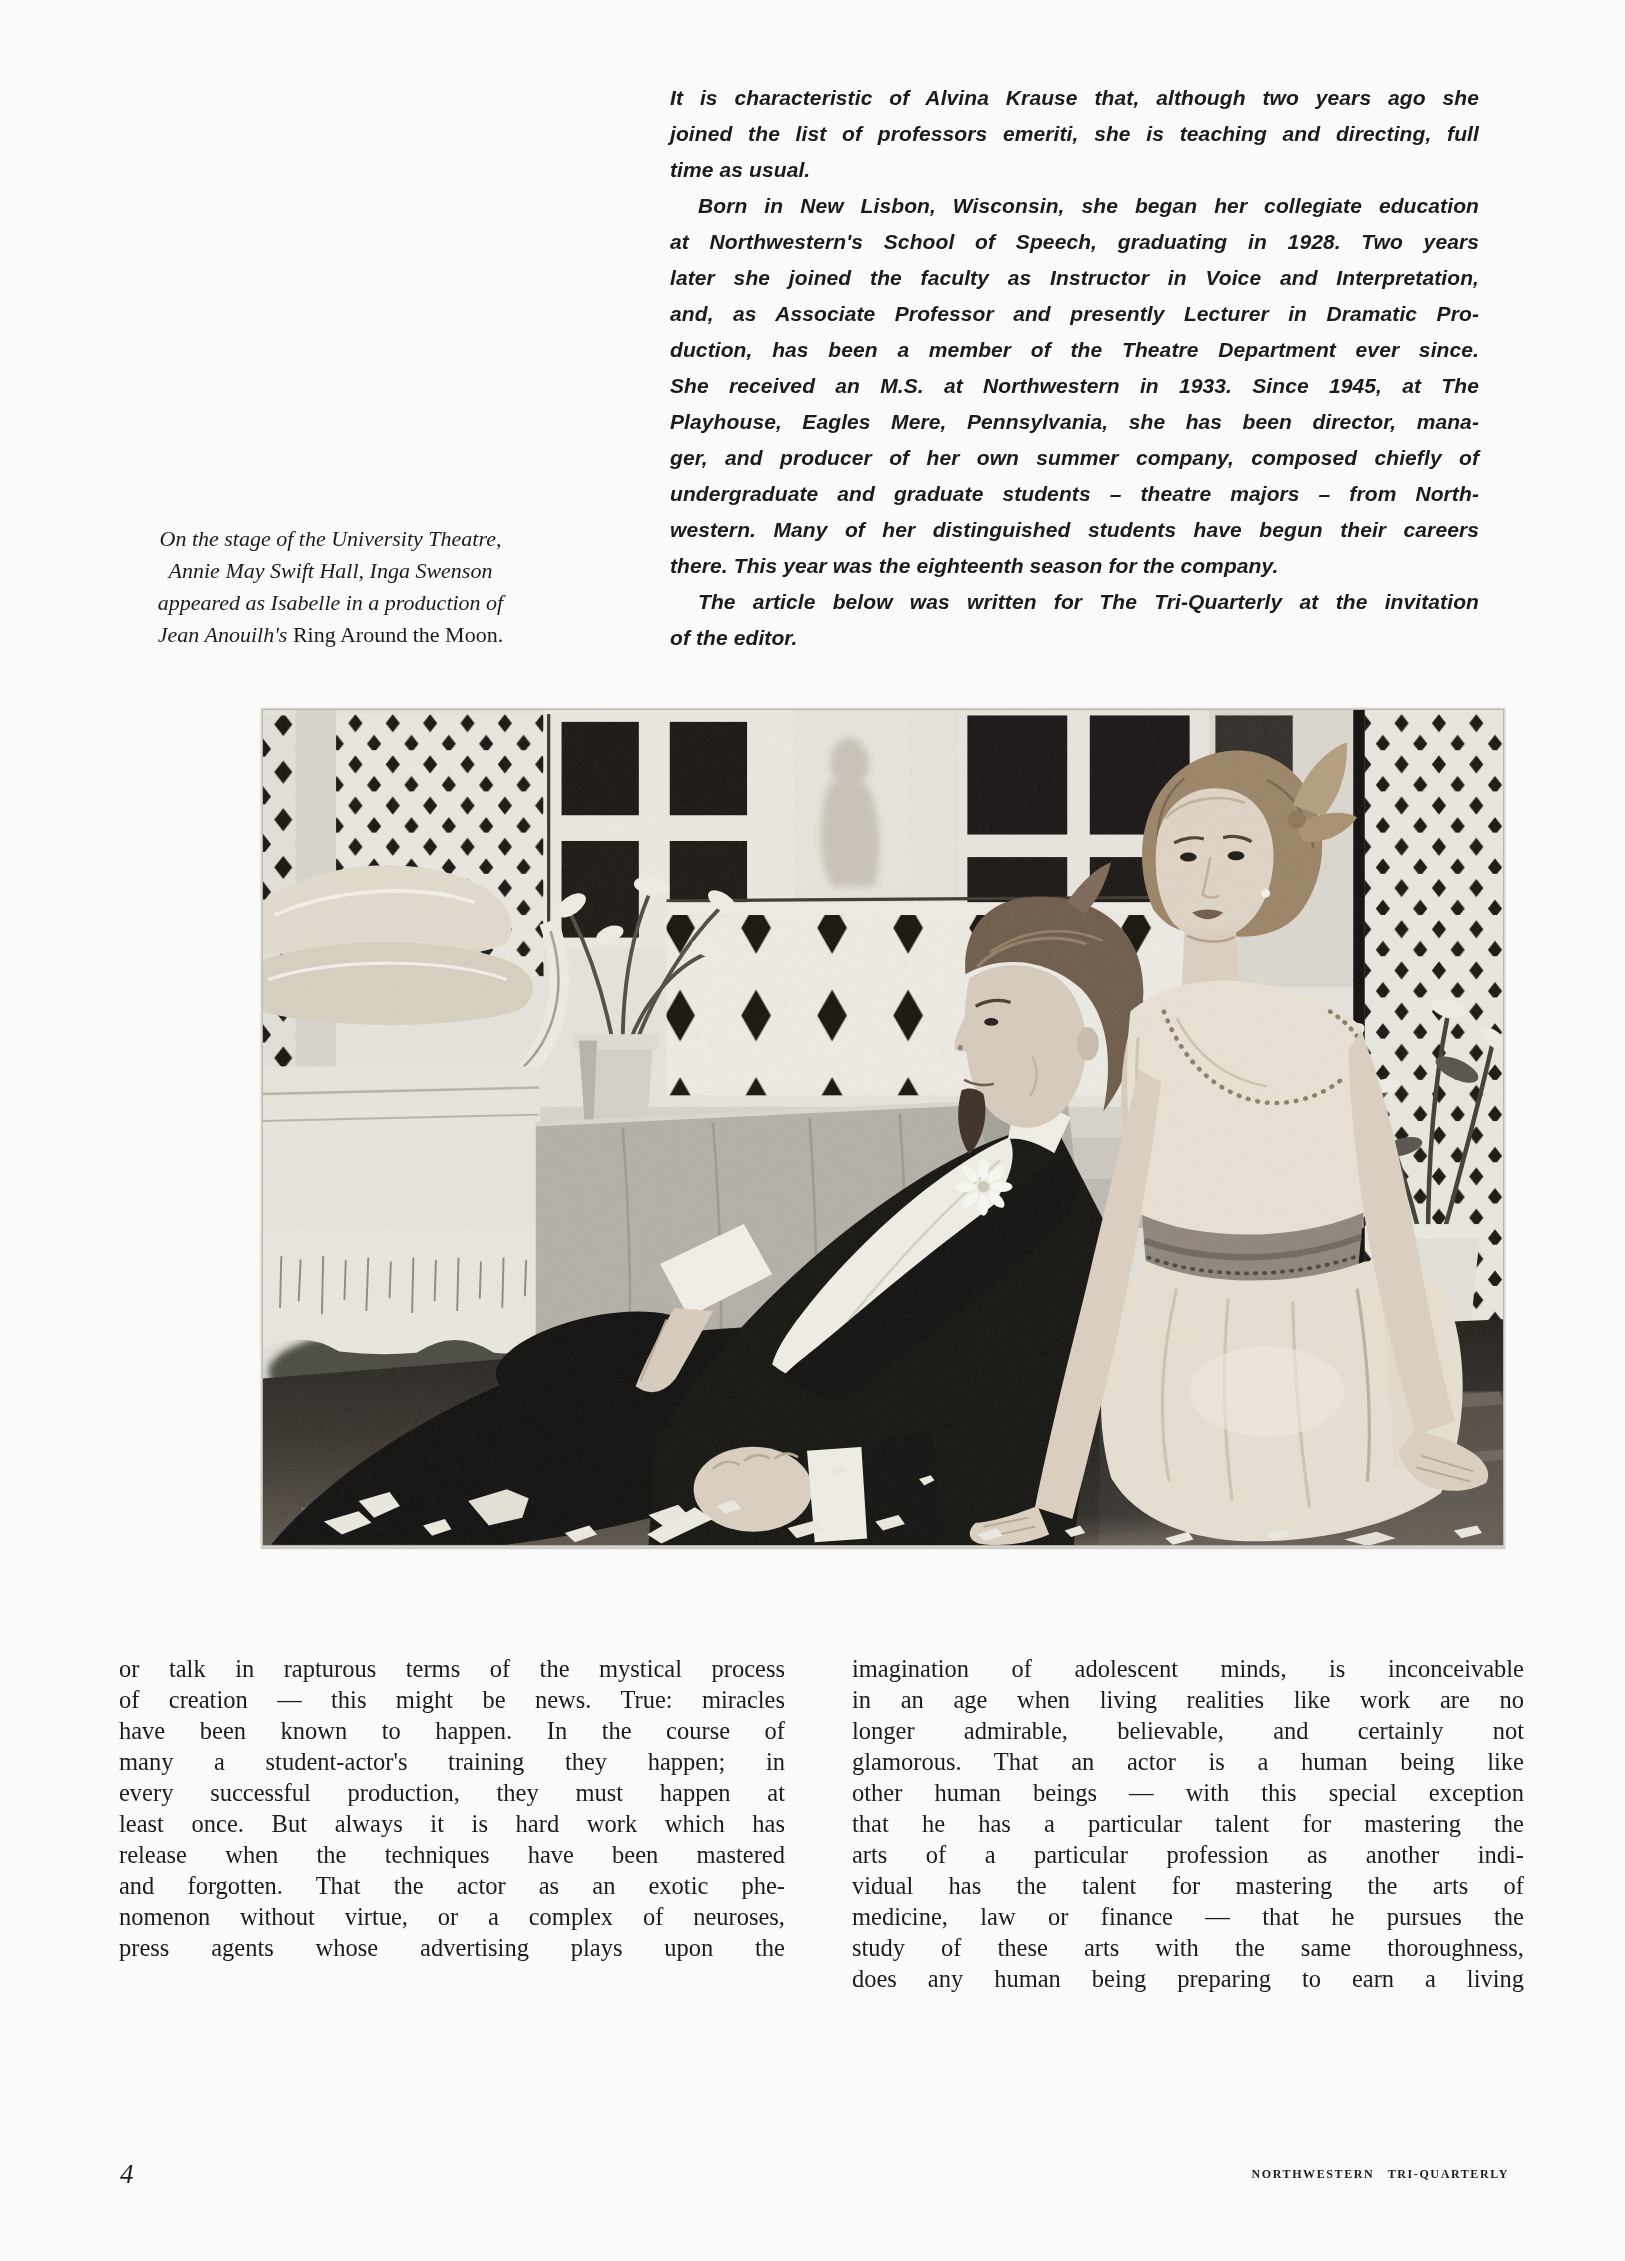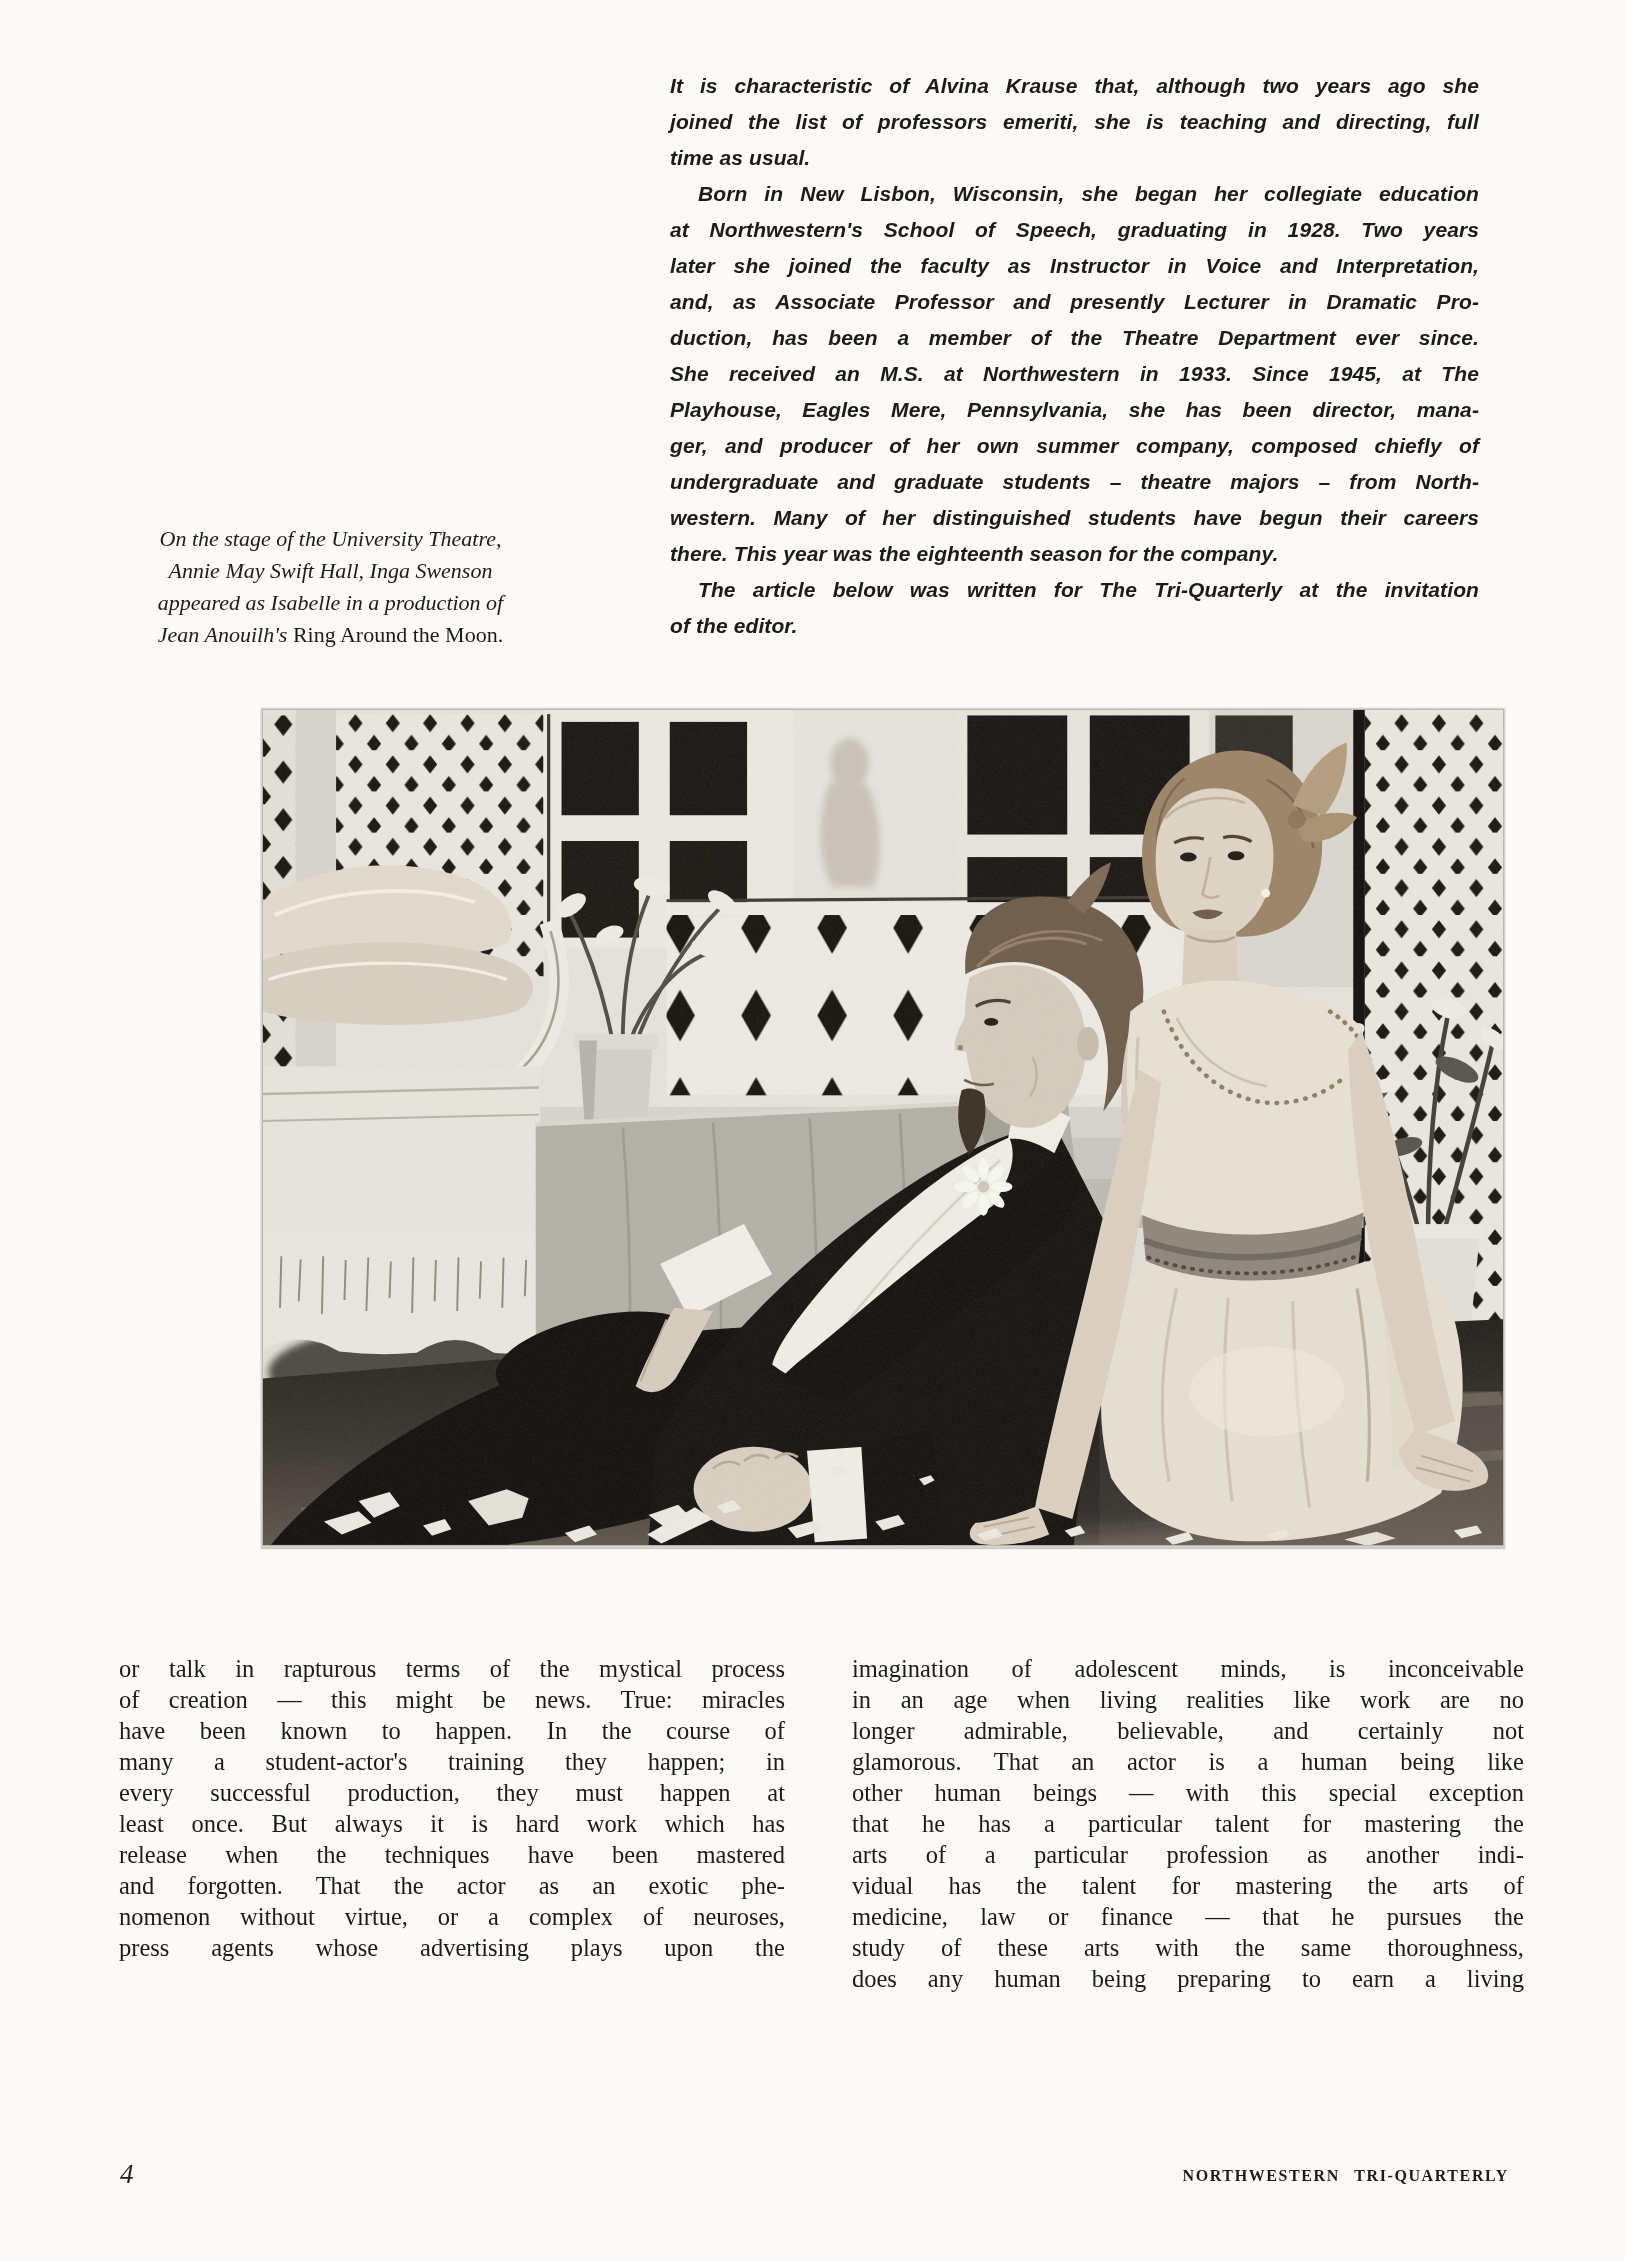--- a/index.html
+++ b/index.html
@@ -4,21 +4,21 @@
 <style>
   html,body{margin:0;padding:0;background:#888;}
   .page{
     position:relative; width:1625px; height:2261px;
     background:#fbfaf8; overflow:hidden;
     font-family:"Liberation Serif", serif; color:#1d1b18;
   }
   
   .tb{position:absolute;}
   .intro{
-    left:670px; top:68px; width:809px;
+    left:670px; top:80px; width:809px;
     font-family:"Liberation Sans", sans-serif;
     font-style:italic; font-weight:bold;
     font-size:21px; line-height:36px;
     letter-spacing:0.1px;
   }
   .jline{ text-align:justify; text-align-last:justify; }
   .jline.end{ text-align-last:left; }
   .jline.indent{ text-indent:28px; }
   .caption{
     left:118px; top:523px; width:425px;
@@ -31,21 +31,21 @@
     word-spacing:0.6px;
   }
   .col-left{ left:119px; width:666px; }
   .col-right{ left:852px; width:672px; }
   .page-number{
     left:120px; top:2159px;
     font-style:italic; font-size:27px;
   }
   .journal{
     right:116px; top:2167px;
-    font-size:16px; letter-spacing:1.6px; word-spacing:9px;
+    font-size:12px; letter-spacing:1.6px; word-spacing:9px;
     font-weight:bold; font-stretch:condensed;
   }
   
   .photo{
     position:absolute; left:262px; top:709px; width:1242px; height:837px;
     box-shadow:0 0 0 1.3px #d8d5cf, 0 1.9px 0 1.3px #cfccc6;
     background:#e3e0d9;
   }
   .photo svg{display:block;width:100%;height:100%;}
 </style>

